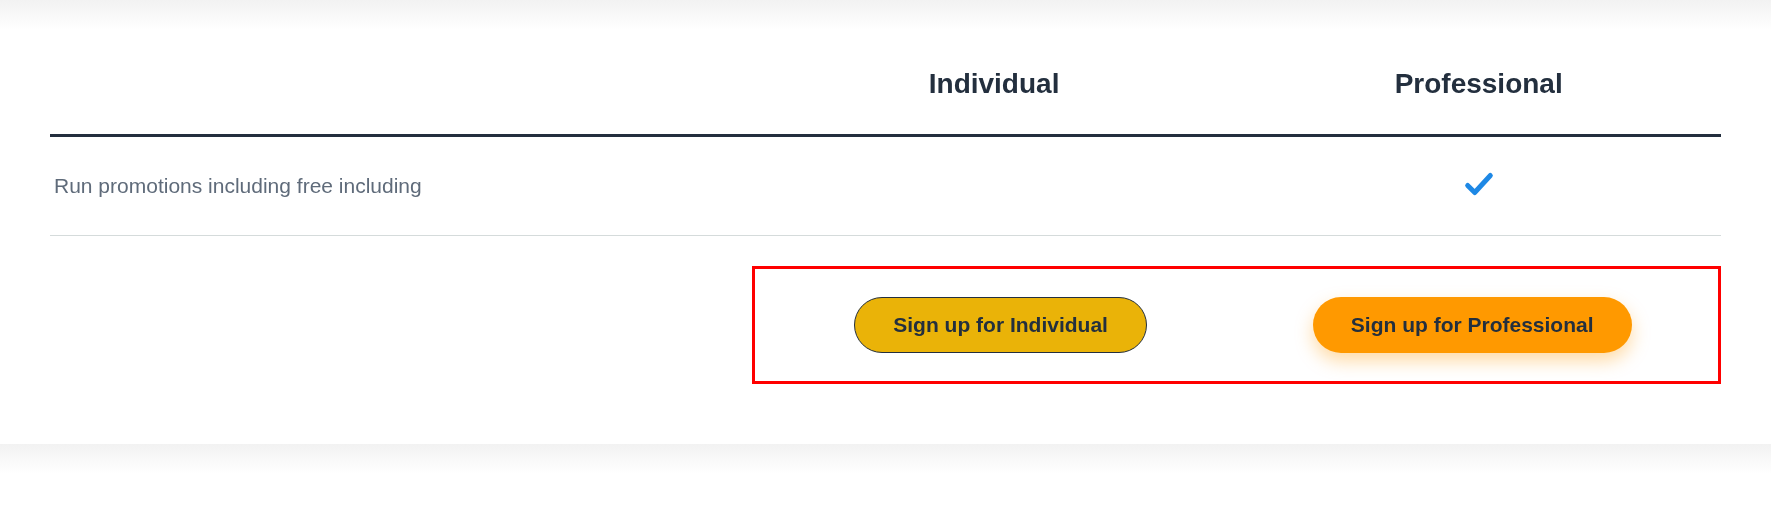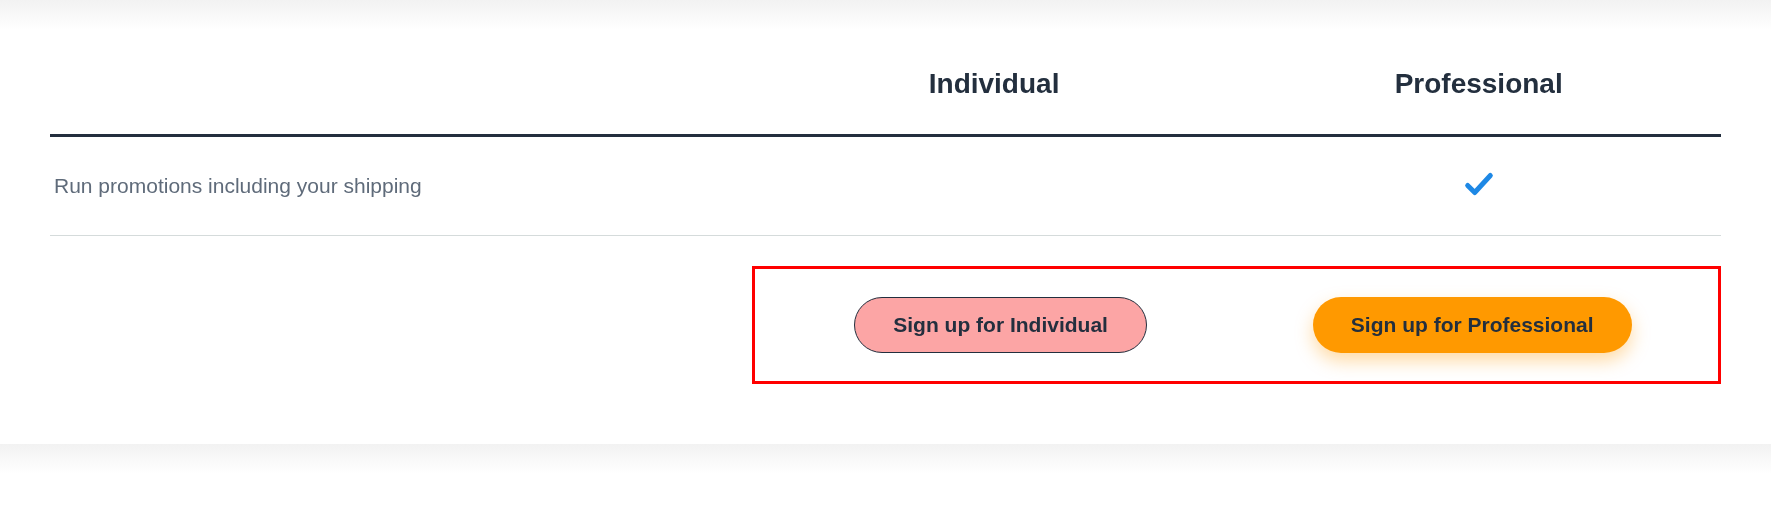--- a/index.html
+++ b/index.html
@@ -79,21 +79,21 @@
     height:56px;
     padding:0 38px;
     border-radius:28px;
     font-size:21px;
     font-weight:700;
     cursor:pointer;
     white-space:nowrap;
     box-sizing:border-box;
   }
   .btn-outline{
-    background:#fca5a5;
+    background:#eab308;
     color:var(--text-dark);
     border:1.5px solid var(--text-dark);
   }
   .btn-primary{
     background:var(--orange);
     color:var(--text-dark);
     border:none;
     box-shadow:0 8px 18px rgba(255,153,0,0.35);
   }
   .highlight-box{
@@ -115,21 +115,21 @@
     </colgroup>
     <thead>
       <tr>
         <th class="blank"></th>
         <th>Individual</th>
         <th>Professional</th>
       </tr>
     </thead>
     <tbody>
       <tr>
-        <td class="feature">Run promotions including your shipping</td>
+        <td class="feature">Run promotions including free including</td>
         <td class="mark"></td>
         <td class="mark"><span class="check"><svg viewBox="0 0 24 24">
                 <polyline points="4 13 9 18 20 6"></polyline>
               </svg></span></td>
       </tr>
     </tbody>
   </table>
 
   <div class="cta-row">
     <div class="cta-spacer"></div>

